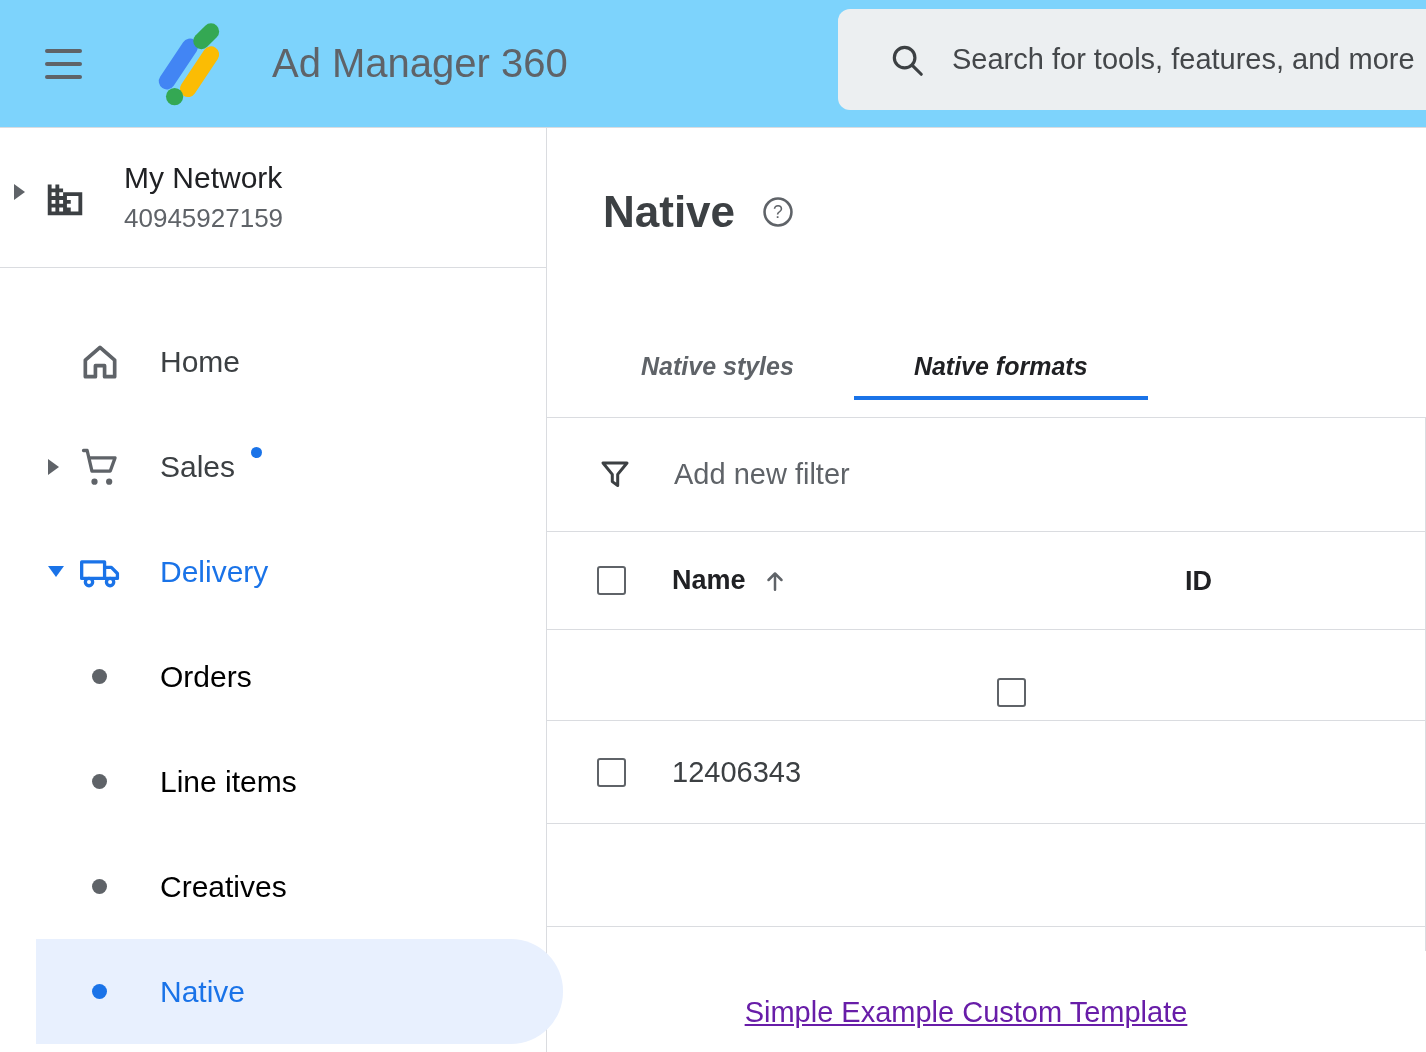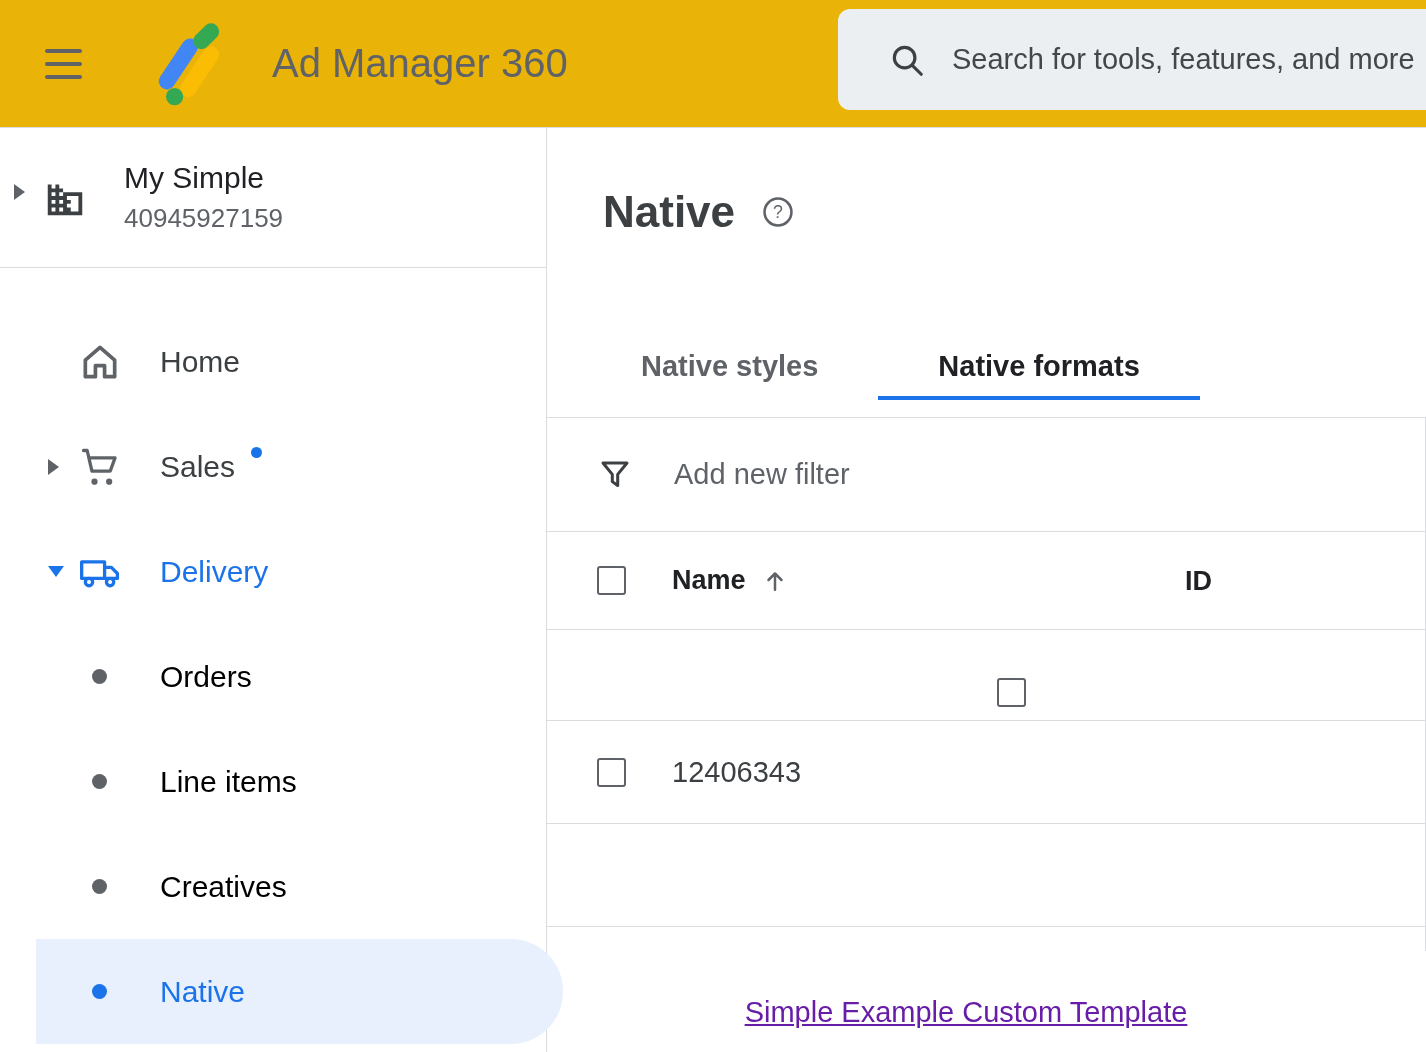--- a/index.html
+++ b/index.html
@@ -5,21 +5,21 @@
   * { box-sizing: border-box; margin: 0; padding: 0; }
   html, body { background: #fff; }
   body {
     width: 1426px; height: 1052px; overflow: hidden; position: relative;
     font-family: "Liberation Sans", sans-serif; color: #3c4043;
   }
 
   
   .topbar {
     height: 128px; display: flex; align-items: center;
-    border-bottom: 1px solid #dadce0; position: relative; background: #eab308;
+    border-bottom: 1px solid #dadce0; position: relative; background: #7dd3fc;
   }
   .hamburger { margin-left: 45px; display: flex; flex-direction: column; gap: 9px; cursor: pointer; }
   .hamburger div { width: 37px; height: 4px; background: #5f6368; border-radius: 2px; }
   .logo { margin-left: 60px; width: 92px; height: 92px; }
   .app-title { margin-left: 38px; font-size: 40px; color: #5f6368; white-space: nowrap; }
   .search {
     position: absolute; left: 838px; top: 9px; height: 101px; width: 660px;
     background: #eceff1; border-radius: 12px; display: flex; align-items: center;
   }
   .search svg { margin-left: 50px; flex: 0 0 auto; }
@@ -70,22 +70,23 @@
 
   
   .main { flex: 1; background: #fff; min-width: 0; }
   .page-head { padding: 58px 0 0 56px; display: flex; align-items: center; }
   .page-title { font-size: 44px; color: #3c4043; line-height: 52px; }
   .help-icon { margin-left: 26px; cursor: pointer; }
 
   .tabs { margin-top: 98px; margin-left: 34px; display: flex; height: 64px; }
   .tab {
     height: 64px; display: flex; align-items: center; justify-content: center;
-    padding: 0 60px; font-size: 29px; color: #5f6368; font-weight: 700; cursor: pointer;
+    padding: 0 60px; font-size: 25px; color: #5f6368; font-weight: 700; cursor: pointer;
     border-bottom: 4px solid transparent;
+    font-style: italic;
   }
   .tab.active { color: #202124; border-bottom-color: #1a73e8; }
 
   .new-btn {
     margin: 32px 0 0 56px; height: 70px; border: none; border-radius: 8px;
     background: #1a73e8; color: #fff; font-size: 30px; font-weight: 500;
     font-family: "Liberation Sans", sans-serif; padding: 0 40px; cursor: pointer;
     letter-spacing: 0.2px;
   }
 
@@ -139,21 +140,21 @@
 <div class="layout">
 
   <div class="sidebar">
 
     <div class="network">
       <span class="caret-right"></span>
       <svg class="b-icon" viewBox="0 0 24 24" fill="#3c4043">
         <path d="M3 21V5h8v4h10v12H3zm2-2h2v-2H5v2zm0-4h2v-2H5v2zm0-4h2V9H5v2zm0-4h2V5H5v2zm4 12h2v-2H9v2zm0-4h2v-2H9v2zm0-4h2V9H9v2zm0-4h2V5H9v2zm4 12h6V11h-6v2h2v2h-2v2h2v2h-2z"></path>
       </svg>
       <div class="network-text">
-        <div class="network-name">My Simple</div>
+        <div class="network-name">My Network</div>
         <div class="network-id">40945927159</div>
       </div>
     </div>
 
     <div class="nav">
 
       <div class="nav-item">
         <svg class="nav-icon" viewBox="0 0 24 24" fill="none" stroke="#5f6368" stroke-width="2">
           <path d="M4 11l8-7 8 7v9h-5.5v-6h-5v6H4z" stroke-linejoin="round"></path>
         </svg>

